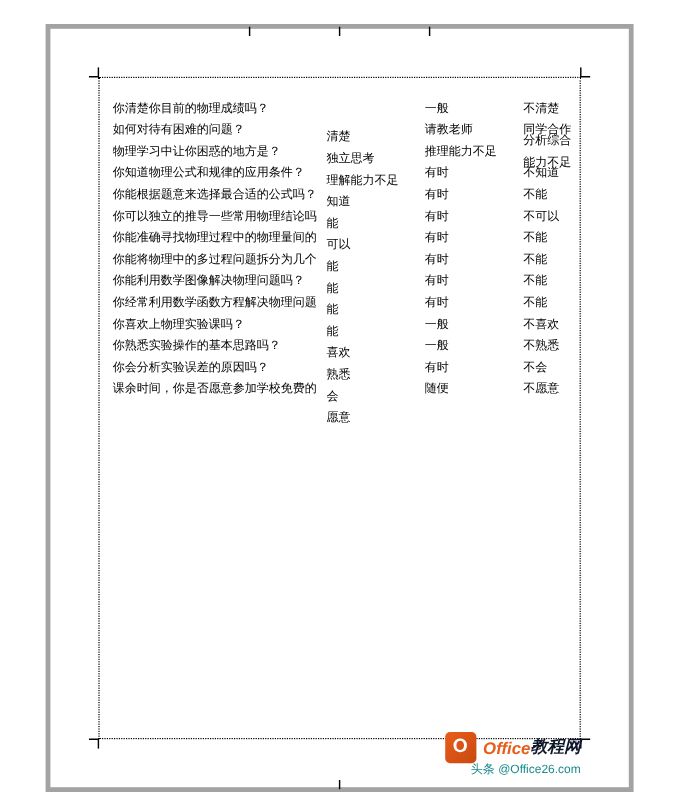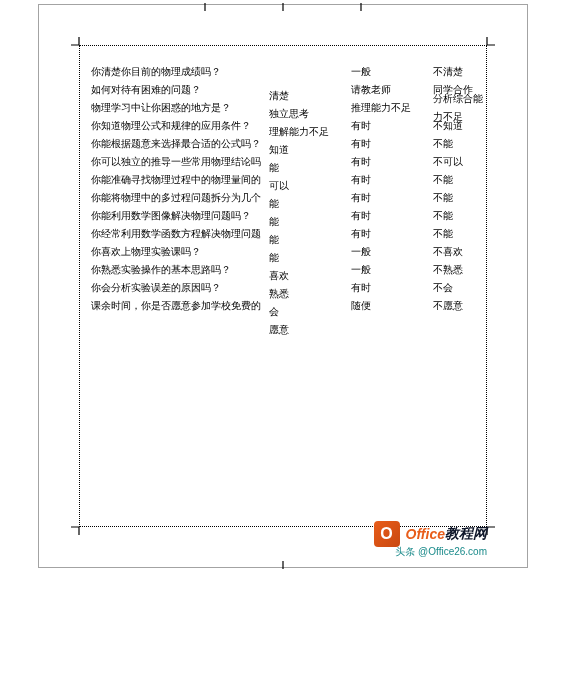--- a/index.html
+++ b/index.html
@@ -6,25 +6,25 @@
     body {
       background: #fff;
       font-family: SimSun, "Microsoft YaHei", sans-serif;
       width: 567px;
       height: 677px;
       position: relative;
       overflow: hidden;
     }
     .page-container {
       position: absolute;
-      top: 4px;
+      top: 20px;
       left: 38px;
       width: 490px;
-      height: 564px;
-      border: 1px solid #a3a3a3;
+      height: 640px;
+      border: 4px solid #a3a3a3;
       background: #fff;
     }
     .margin-guide {
       position: absolute;
       border: 1px dotted #000;
       top: 40px;
       left: 40px;
       right: 40px;
       bottom: 40px;
       pointer-events: none;

